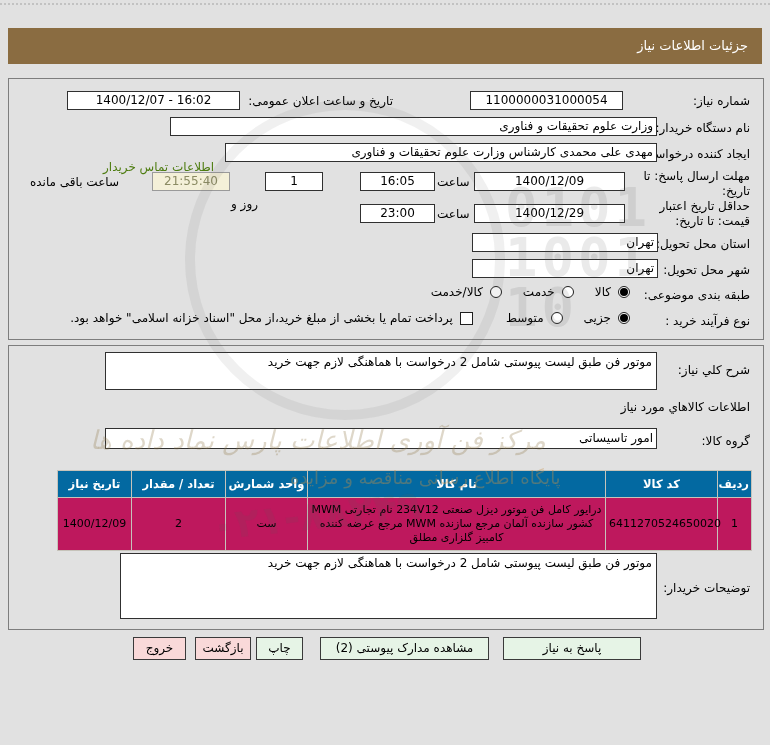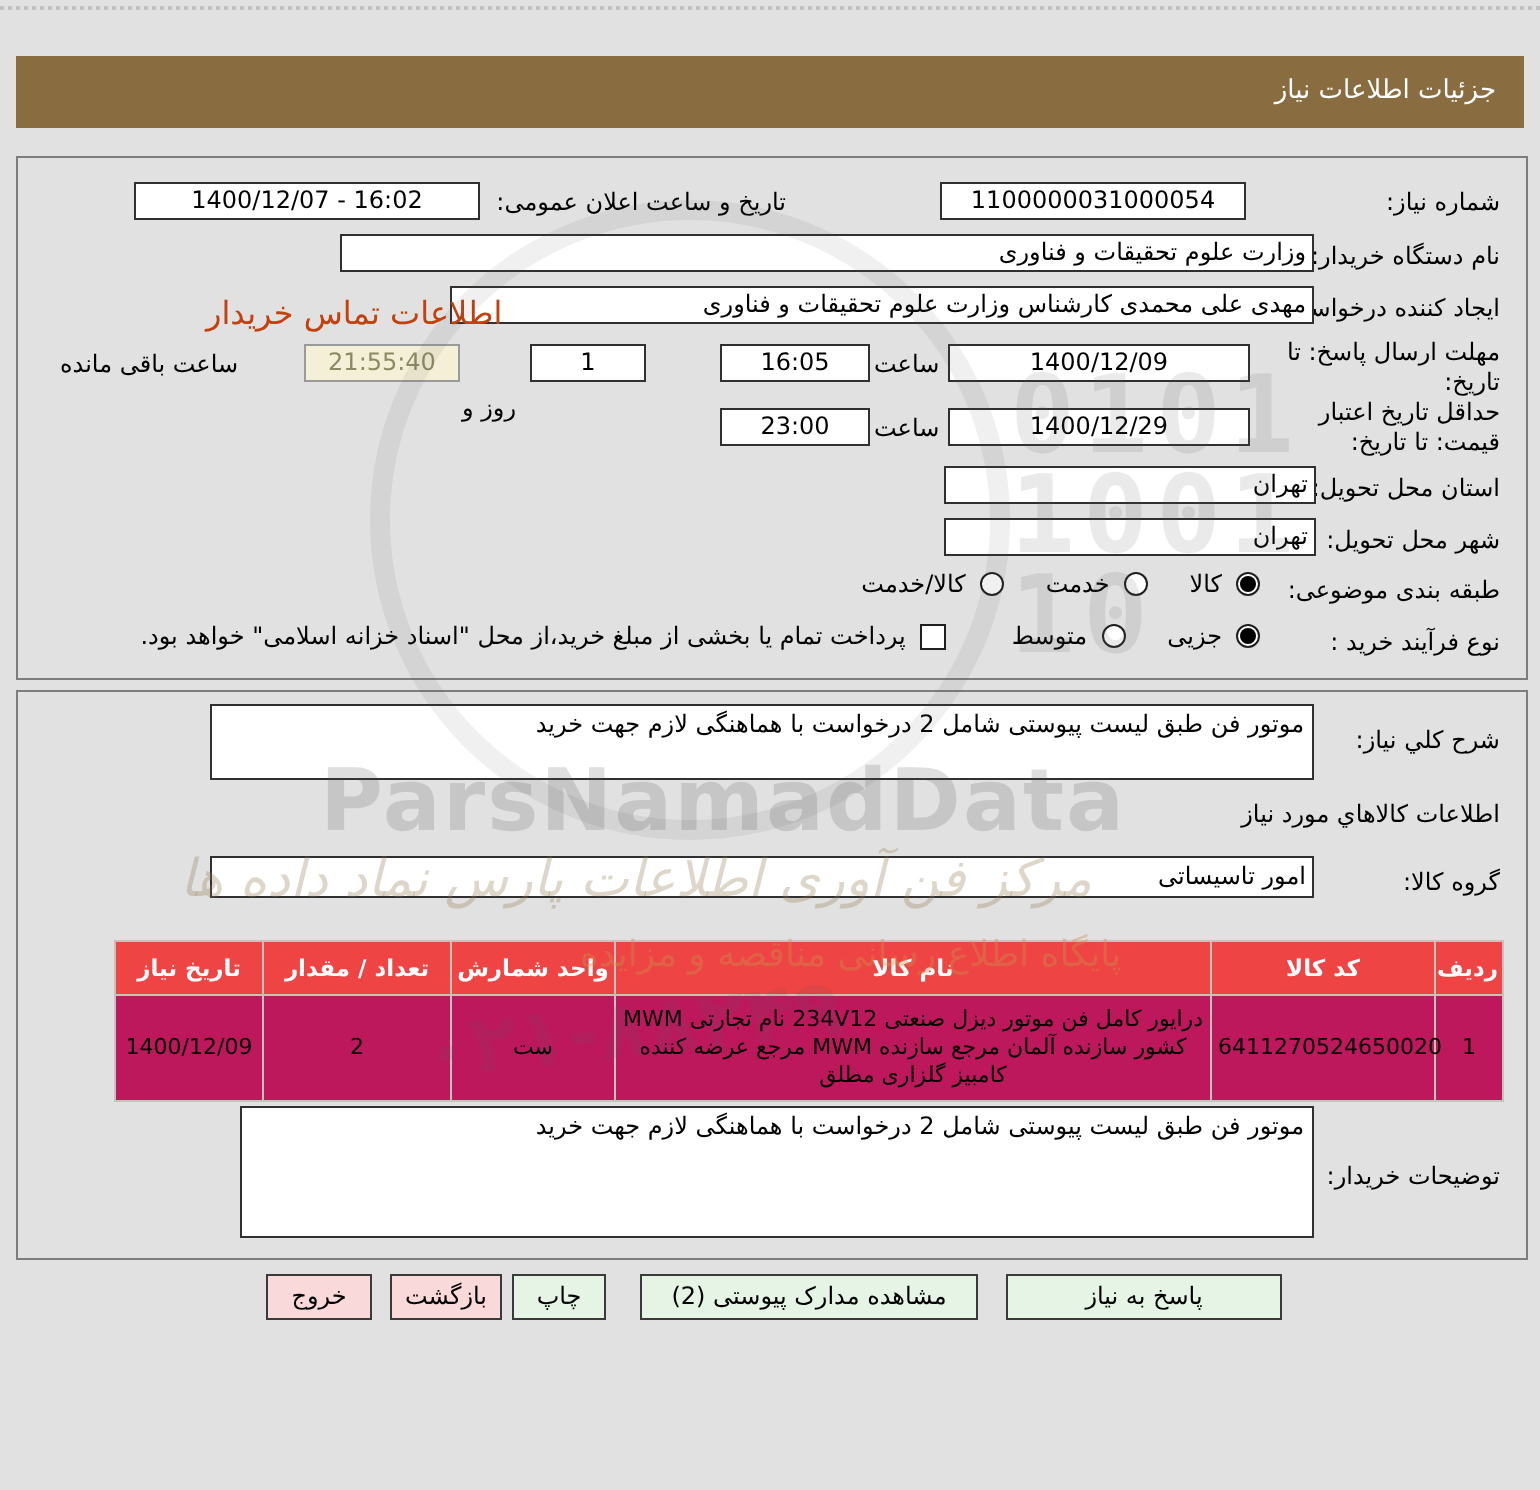--- a/index.html
+++ b/index.html
@@ -27,41 +27,41 @@
     padding:0 3px;overflow:hidden;white-space:nowrap;
   }
   .inp.center{text-align:center;}
   .inp.right{text-align:right;}
   .inp.yellow{background:#f4f0d8;color:#8b8b63;border-color:#9a9a9a;}
   .bigbox{
     position:absolute;background:#fff;border:1px solid #303030;
     box-sizing:border-box;padding:2px 4px;font-size:12px;
     text-align:right;overflow:hidden;
   }
-  .link{position:absolute;color:#c2410c;font-size:16px;white-space:nowrap;cursor:pointer;}
+  .link{position:absolute;color:#4d7c0f;font-size:12px;white-space:nowrap;cursor:pointer;margin-top:13px;}
   .optrow{position:absolute;display:flex;align-items:center;gap:7px;direction:rtl;}
   .radio{
     width:12px;height:12px;border:1px solid #1f1f1f;border-radius:50%;
     background:#fff;display:inline-block;box-sizing:border-box;position:relative;flex:0 0 auto;
   }
   .radio.checked::after{
     content:'';position:absolute;left:1px;top:1px;width:8px;height:8px;
     border-radius:50%;background:#000;
   }
   .checkbox{
     width:13px;height:13px;border:1px solid #1f1f1f;background:#fff;
     display:inline-block;box-sizing:border-box;flex:0 0 auto;margin-right:26px;
   }
   .optlabel{font-size:12px;white-space:nowrap;}
   table.goods{
     position:absolute;left:57px;top:470px;width:694px;
     border-collapse:collapse;direction:rtl;table-layout:fixed;
   }
   table.goods th{
-    background:#ef4444;color:#fff;font-weight:bold;font-size:11.5px;
+    background:#0369a1;color:#fff;font-weight:bold;font-size:11.5px;
     border:1px solid #c6c3ba;height:26px;padding:0 2px;
   }
   table.goods td{
     background:#be185d;font-size:11px;text-align:center;vertical-align:middle;
     border:1px solid #c6c3ba;height:50px;padding:1px 3px;line-height:14px;
   }
   .btn{
     position:absolute;top:637px;height:23px;line-height:21px;
     border:1px solid #3a3a3a;text-align:center;font-size:12px;
     box-sizing:border-box;cursor:pointer;
@@ -206,17 +206,16 @@
 <div class="btn red" style="left:195px;width:56px;">بازگشت</div>
 <div class="btn red" style="left:133px;width:53px;">خروج</div>
 
 <div class="wm">
   <div class="wm-circle"></div>
   <div class="wm-digits">
     <div>0101</div>
     <div>1001</div>
     <div>10</div>
   </div>
-  <div class="wm-brand">ParsNamadData</div>
   <div class="wm-fa1">مرکز فن آوری اطلاعات پارس نماد داده ها</div>
   <div class="wm-fa2">پایگاه اطلاع رسانی مناقصه و مزایده</div>
   <div class="wm-phone">۰۲۱-۸۸۲۴۹</div>
 </div>
 
 </body></html>

